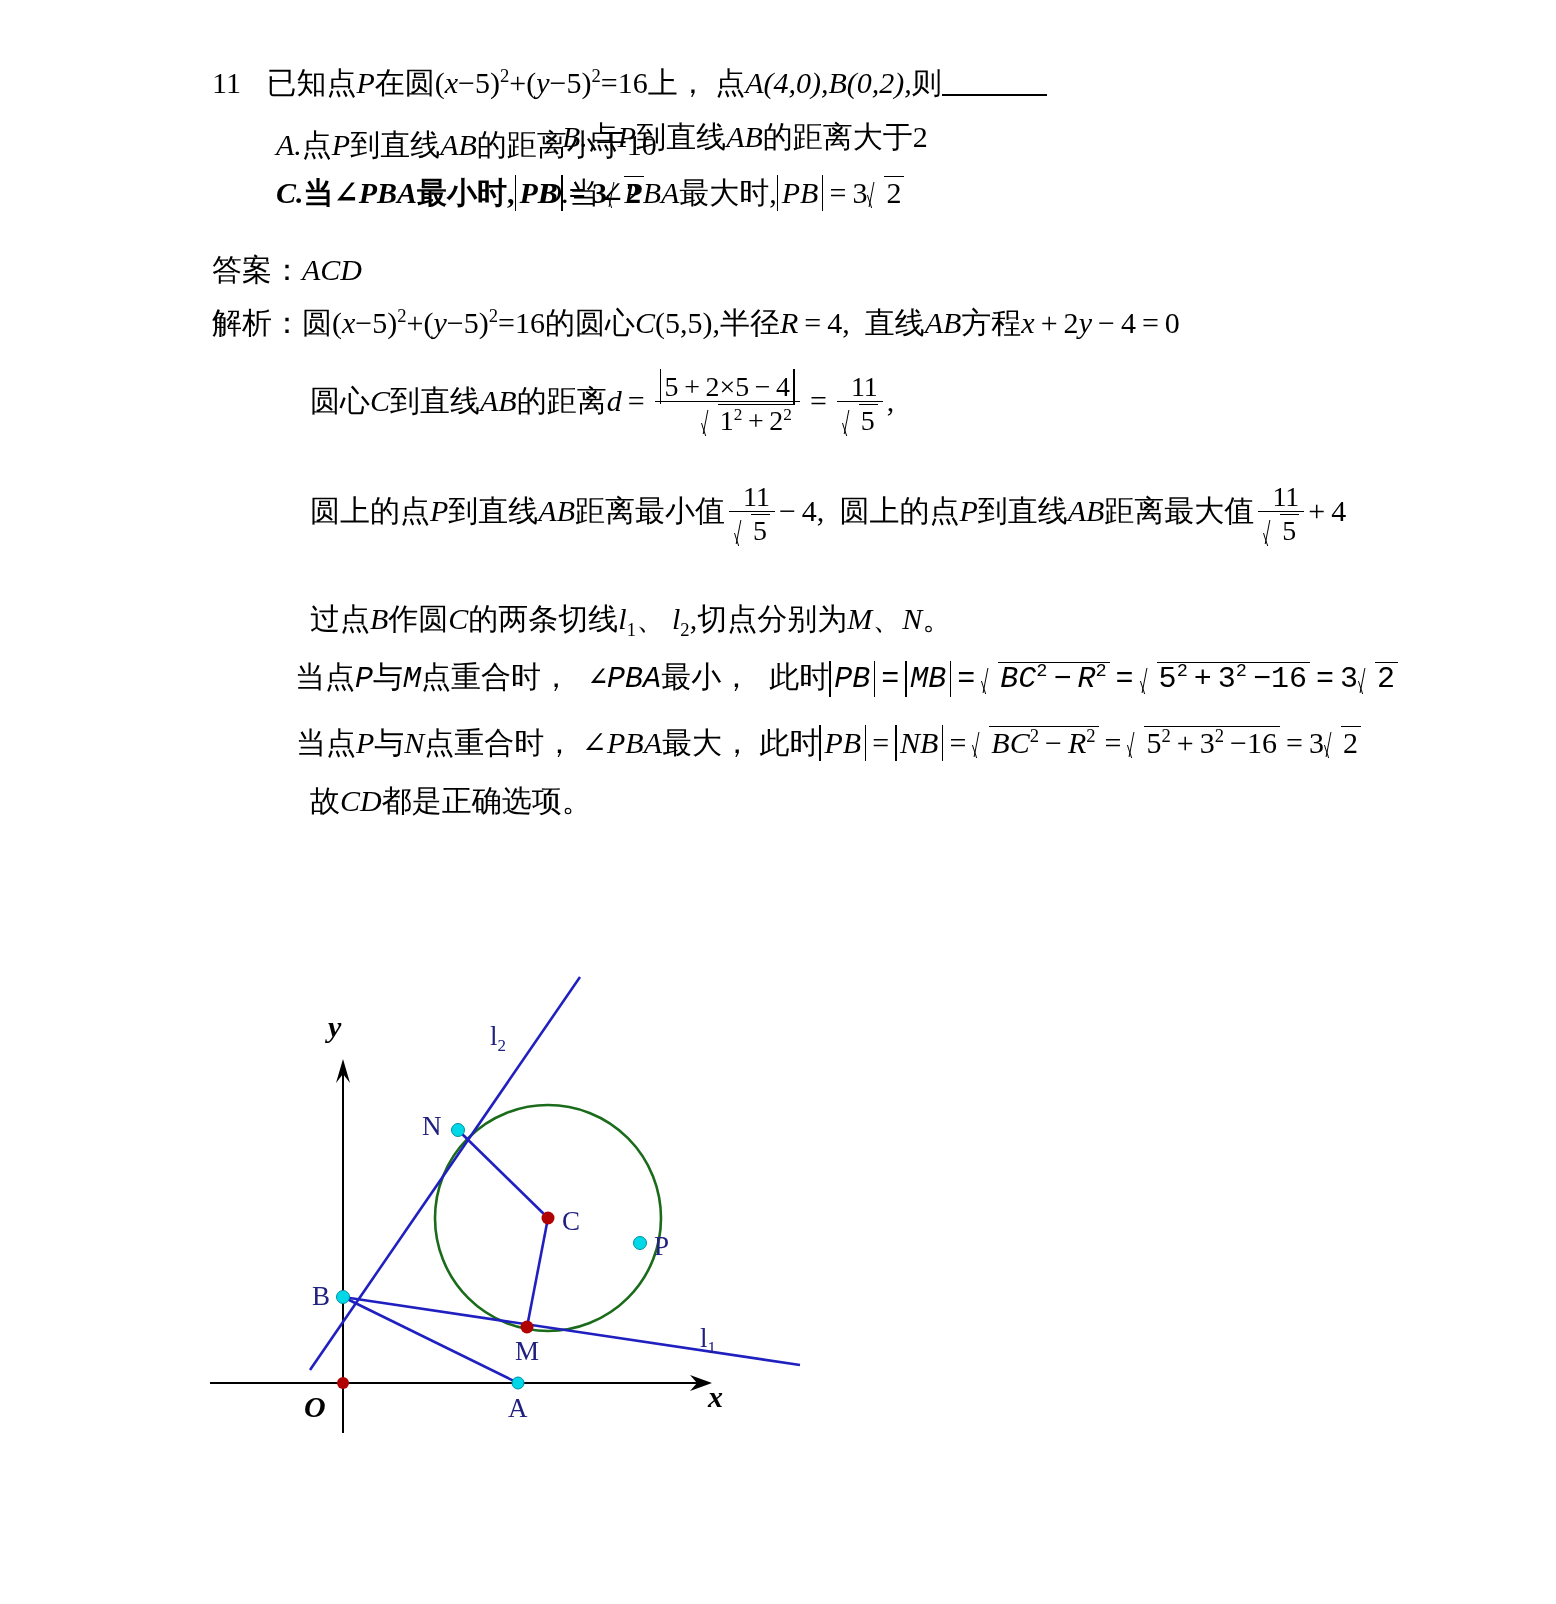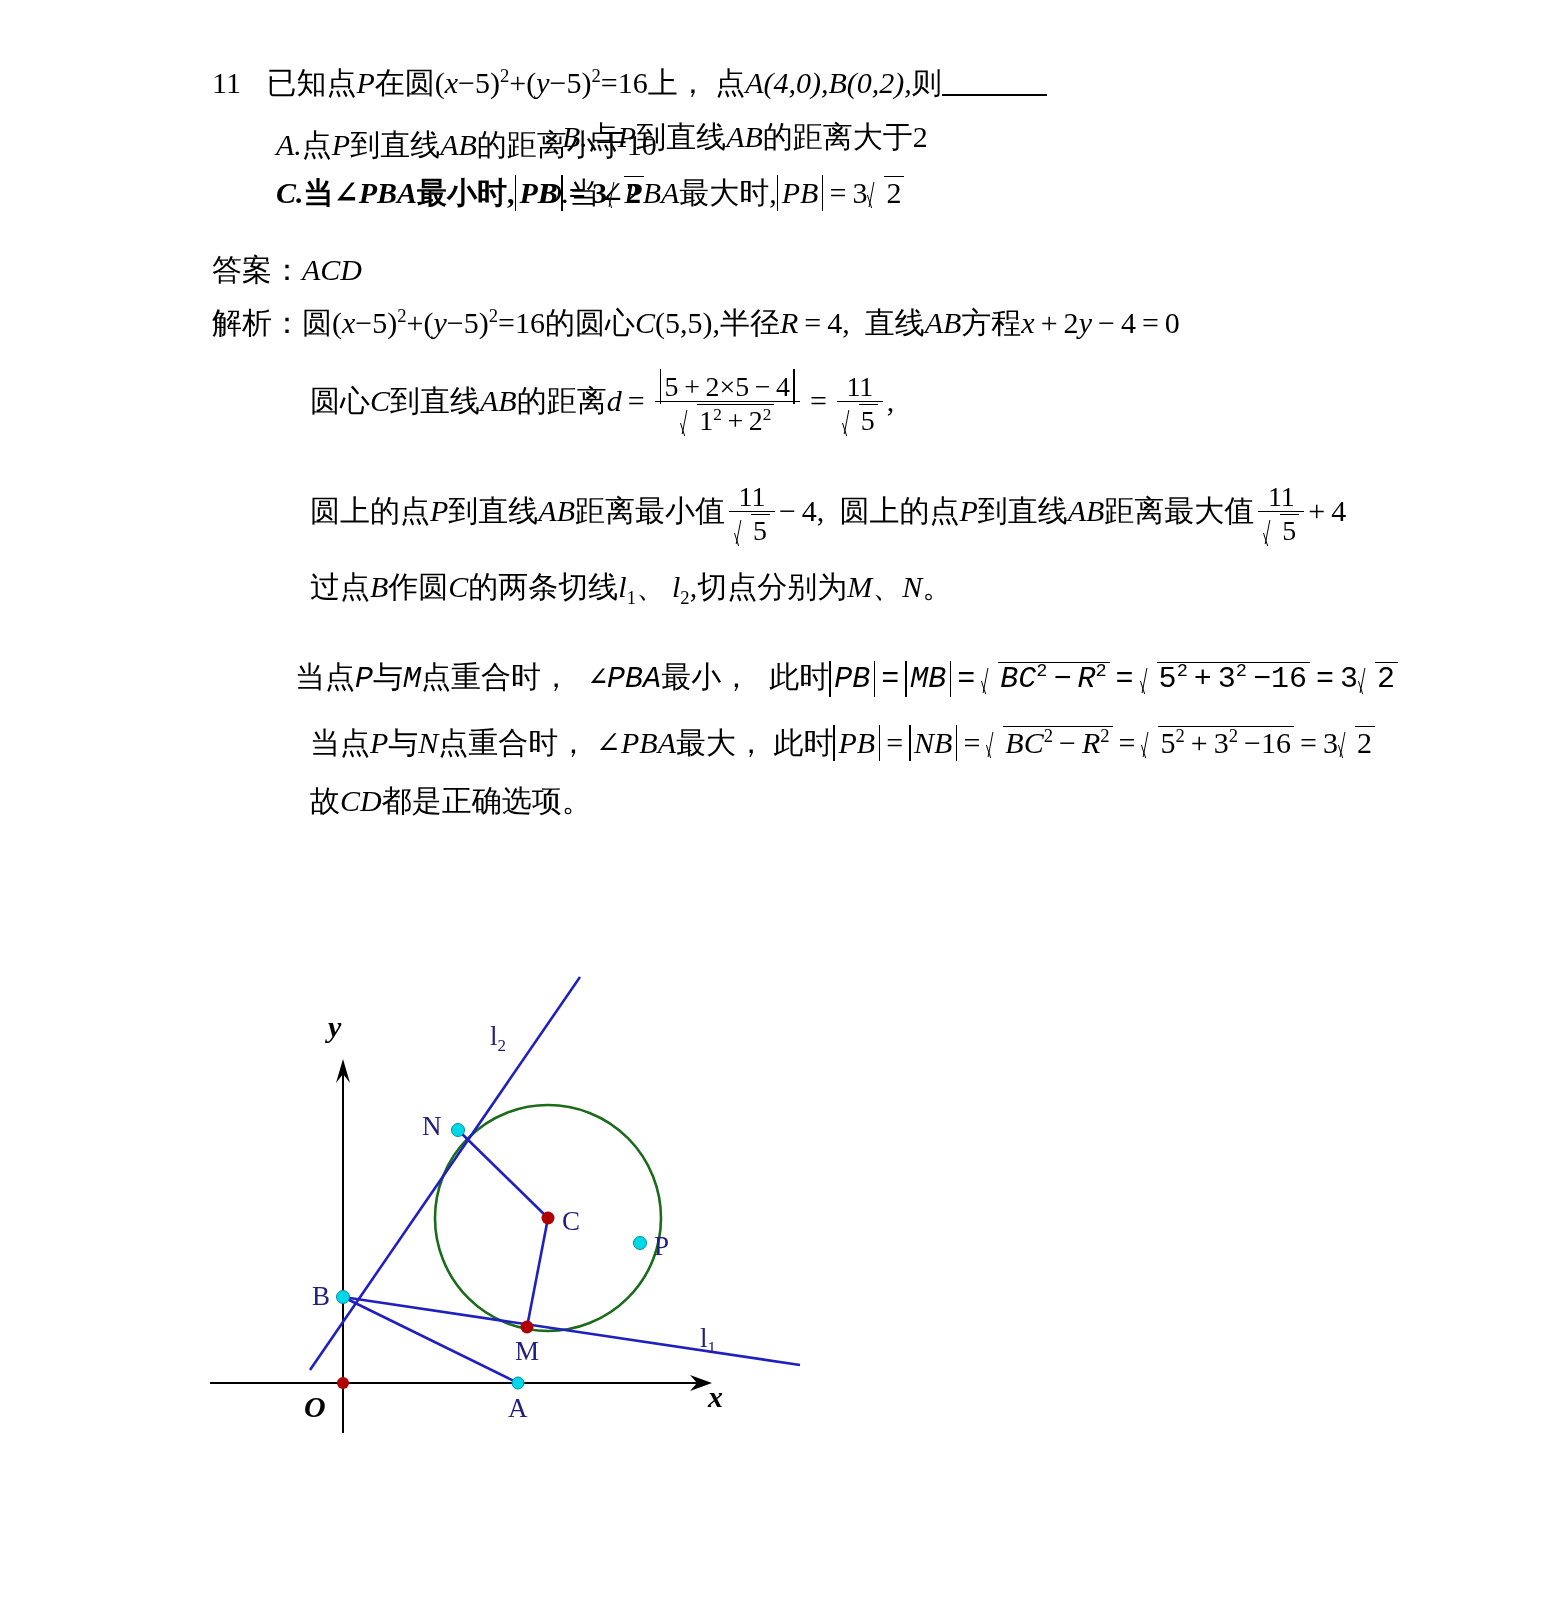--- a/index.html
+++ b/index.html
@@ -35,21 +35,21 @@
     border-left:1.6px solid #000;
     transform:skewX(-11deg);
   }
   .sqrt::after{
     content:"";position:absolute;left:0px;top:60%;width:6px;height:40%;
     border-left:1.6px solid #000;transform:skewX(18deg);
   }
   .sqrt > .rad{display:inline-block;border-top:1.6px solid #000;padding:1px 3px 0 2px;}
 
   
-  .frac{display:inline-block;vertical-align:middle;text-align:center;
+  .frac{display:inline-block;vertical-align:middle;text-align:right;
         position:relative;margin:0 4px;line-height:1.05;}
   .frac .num{display:block;padding:0 5px;font-size:0.93em;}
   .frac .den{display:block;padding:2px 5px 0 5px;font-size:0.93em;border-top:1.6px solid #000;}
 
   .blank{display:inline-block;border-bottom:2px solid #000;width:105px;vertical-align:-3px;}
 
   
   #figure{position:absolute;left:200px;top:955px;width:700px;height:480px;}
   #figure svg{display:block;}
   .figlabel{fill:#202080;font-family:"Liberation Serif","DejaVu Serif",serif;font-size:27px;}
@@ -90,29 +90,29 @@
 
   <div class="ln" style="left:310px;top:372px;">
     <span class="cn">圆心</span><span class="it">C</span><span class="cn">到直线</span><span class="it">AB</span><span class="cn">的距离</span><span class="it">d</span> = <span class="frac"><span class="num"><span class="abs">5 + 2×5 − 4</span></span><span class="den"><span class="sqrt"><span class="rad">1<sup>2</sup> + 2<sup>2</sup></span></span></span></span> = <span class="frac"><span class="num">11</span><span class="den"><span class="sqrt"><span class="rad">5</span></span></span></span>,
   </div>
 
   <div class="ln" style="left:310px;top:482px;">
     <span class="cn">圆上的点</span><span class="it">P</span><span class="cn">到直线</span><span class="it">AB</span><span class="cn">距离最小值</span><span class="frac"><span class="num">11</span><span class="den"><span class="sqrt"><span class="rad">5</span></span></span></span>− 4,&nbsp;&nbsp;<span class="cn">圆上的点</span><span class="it">P</span><span class="cn">到直线</span><span class="it">AB</span><span class="cn">距离最大值</span><span class="frac"><span class="num">11</span><span class="den"><span class="sqrt"><span class="rad">5</span></span></span></span>+ 4
   </div>
 
 
-  <div class="ln" style="left:310px;top:572px;text-align:right;">
+  <div class="ln" style="left:310px;top:604px;text-align:right;">
     <span class="cn">过点</span><span class="it">B</span><span class="cn">作圆</span><span class="it">C</span><span class="cn">的两条切线</span><span class="it">l</span><sub>1</sub><span class="cn">、</span> <span class="it">l</span><sub>2</sub><span class="cn">,切点分别为</span><span class="it">M</span><span class="cn">、</span><span class="it">N</span><span class="cn">。</span>
   </div>
 
   <div class="ln" style="left:295px;top:662px;font-family:Liberation Mono, monospace;">
     <span class="cn">当点</span><span class="it">P</span><span class="cn">与</span><span class="it">M</span><span class="cn">点重合时，</span>&nbsp;∠<span class="it">PBA</span><span class="cn">最小，</span>&nbsp;<span class="cn">此时</span><span class="abs"><span class="it">PB</span></span> = <span class="abs"><span class="it">MB</span></span> = <span class="sqrt"><span class="rad"><span class="it">BC</span><sup>2</sup> − <span class="it">R</span><sup>2</sup></span></span> = <span class="sqrt"><span class="rad">5<sup>2</sup> + 3<sup>2</sup> −16</span></span> = 3<span class="sqrt"><span class="rad">2</span></span>
   </div>
 
-  <div class="ln" style="left:310px;top:726px;">
+  <div class="ln" style="left:296px;top:726px;">
     <span class="cn">当点</span><span class="it">P</span><span class="cn">与</span><span class="it">N</span><span class="cn">点重合时，</span>&nbsp;∠<span class="it">PBA</span><span class="cn">最大，</span>&nbsp;<span class="cn">此时</span><span class="abs"><span class="it">PB</span></span> = <span class="abs"><span class="it">NB</span></span> = <span class="sqrt"><span class="rad"><span class="it">BC</span><sup>2</sup> − <span class="it">R</span><sup>2</sup></span></span> = <span class="sqrt"><span class="rad">5<sup>2</sup> + 3<sup>2</sup> −16</span></span> = 3<span class="sqrt"><span class="rad">2</span></span>
   </div>
 
   <div class="ln" style="left:310px;top:786px;">
     <span class="cn">故</span><span class="it">CD</span><span class="cn">都是正确选项。</span>
   </div>
 
   <div id="figure">
     <svg width="700" height="480" viewBox="0 0 700 480" xmlns="http://www.w3.org/2000/svg">
 

